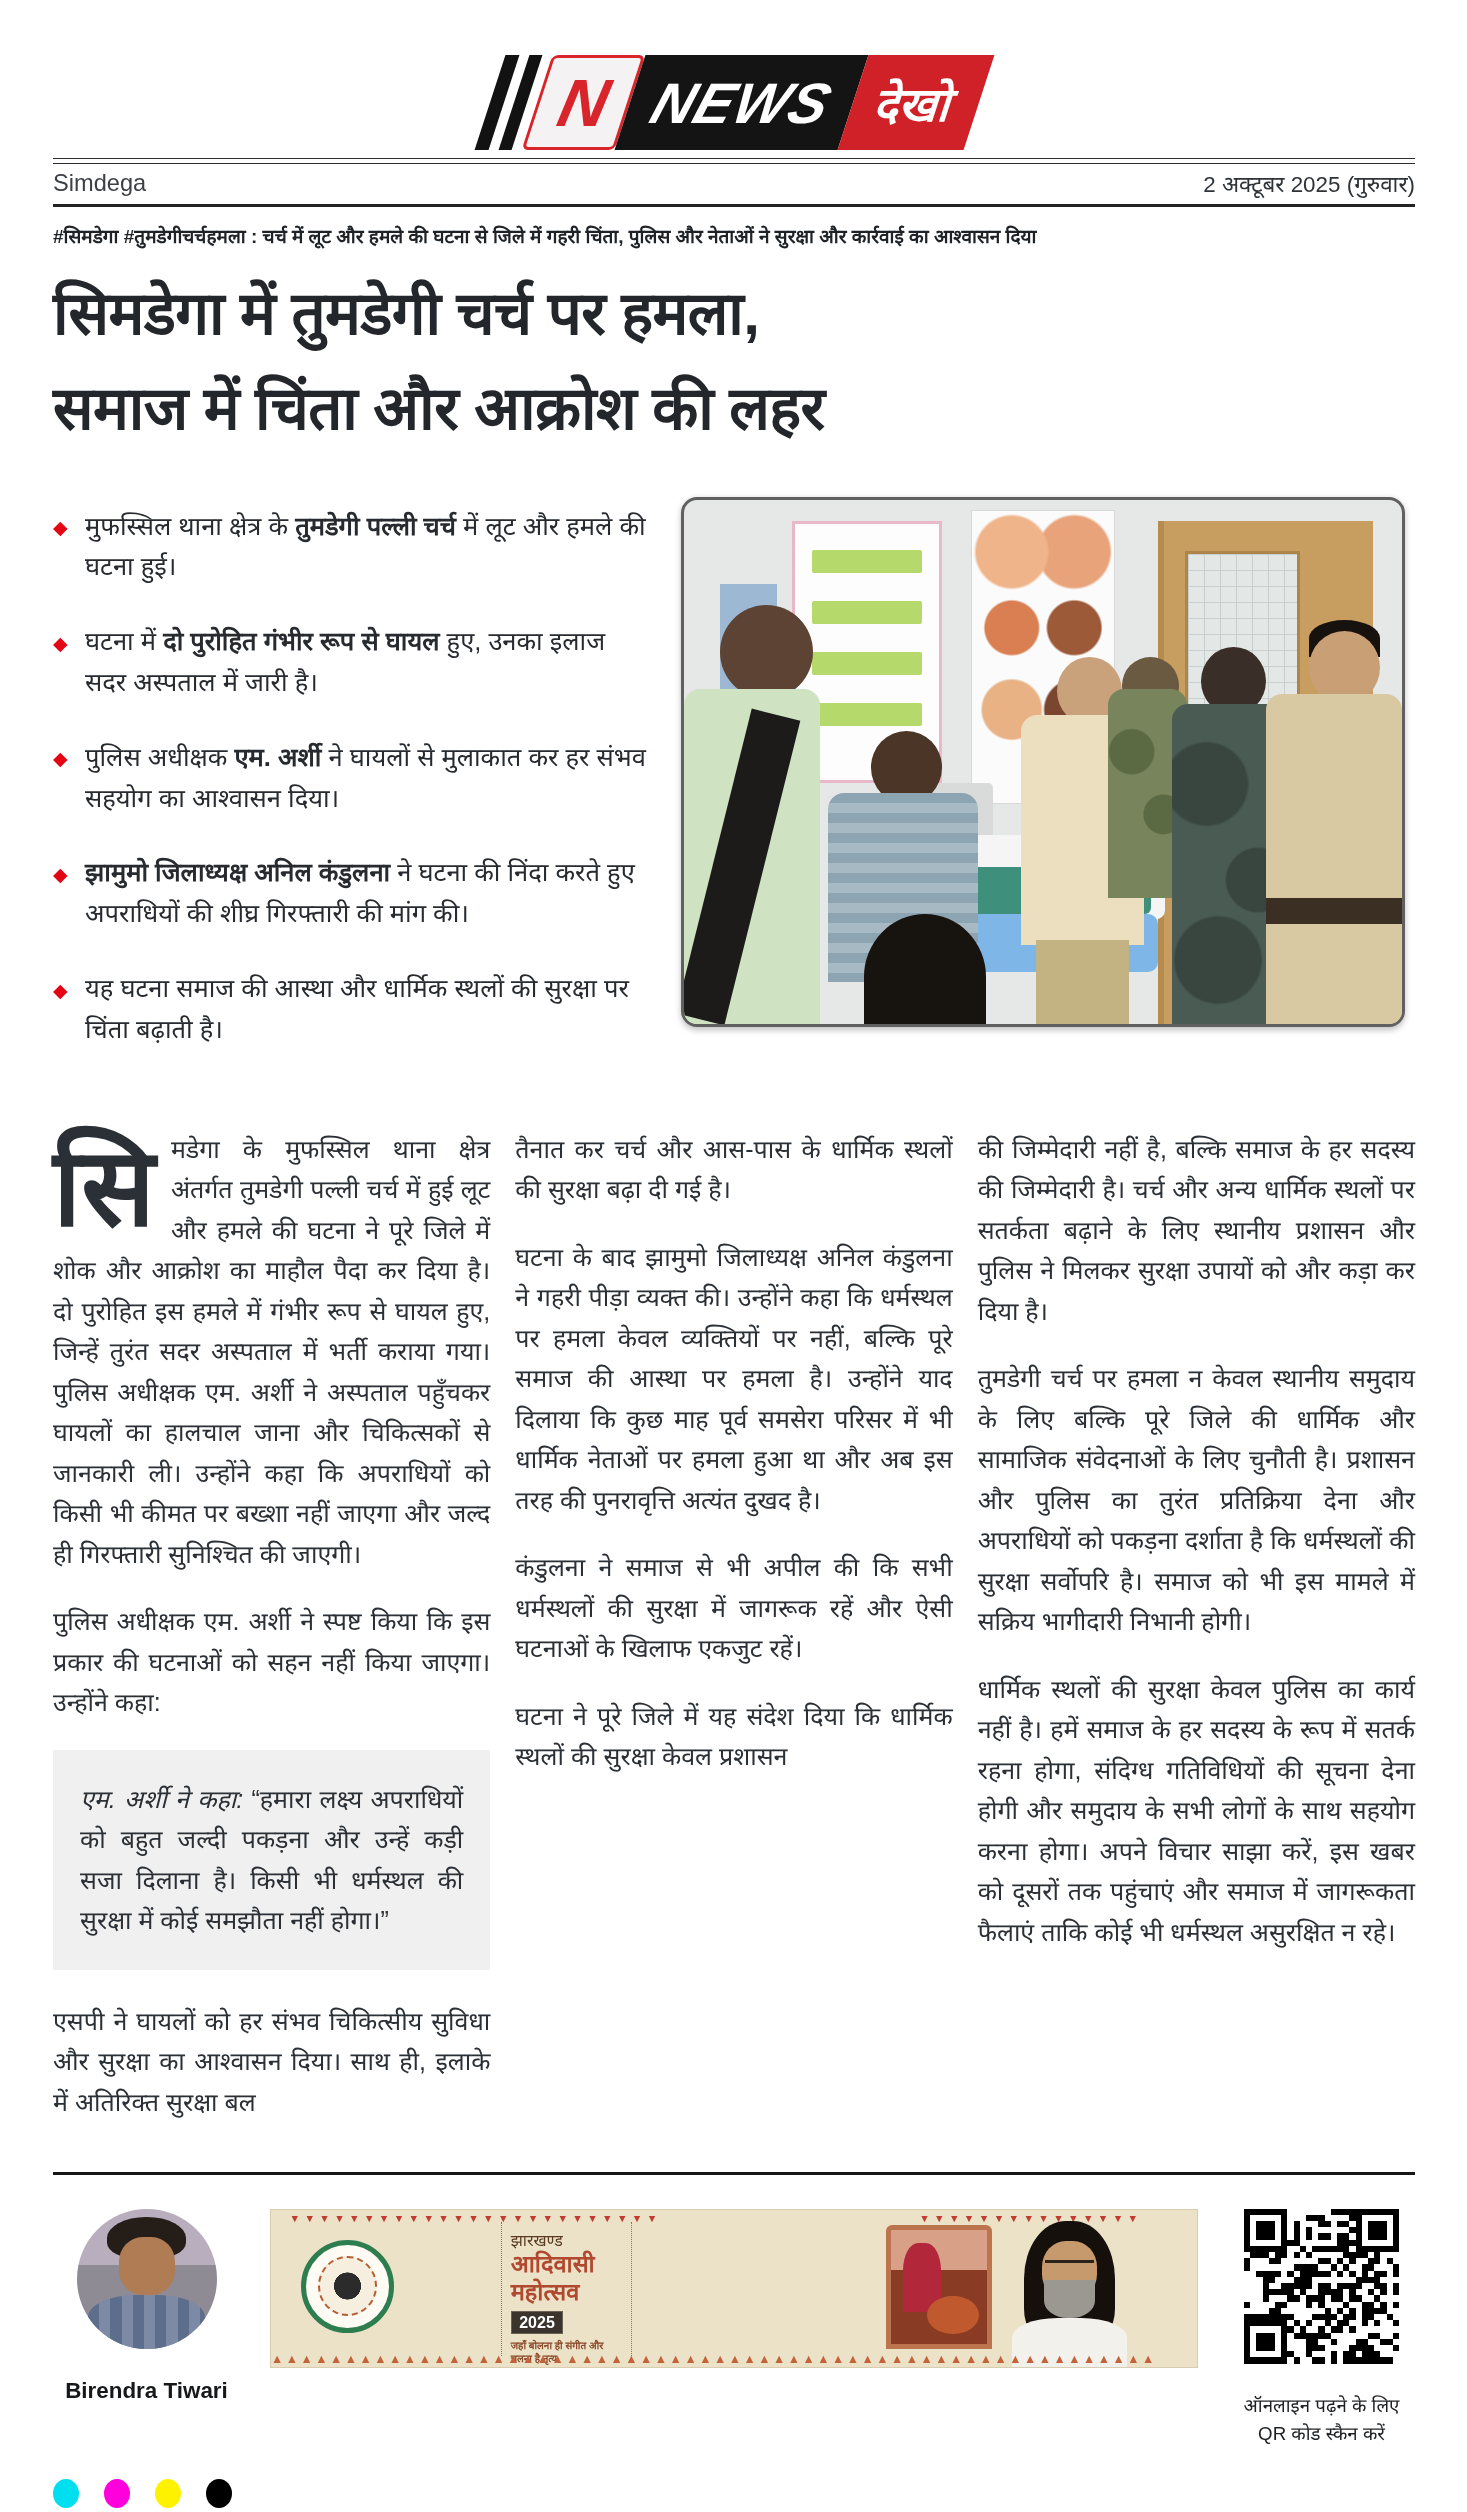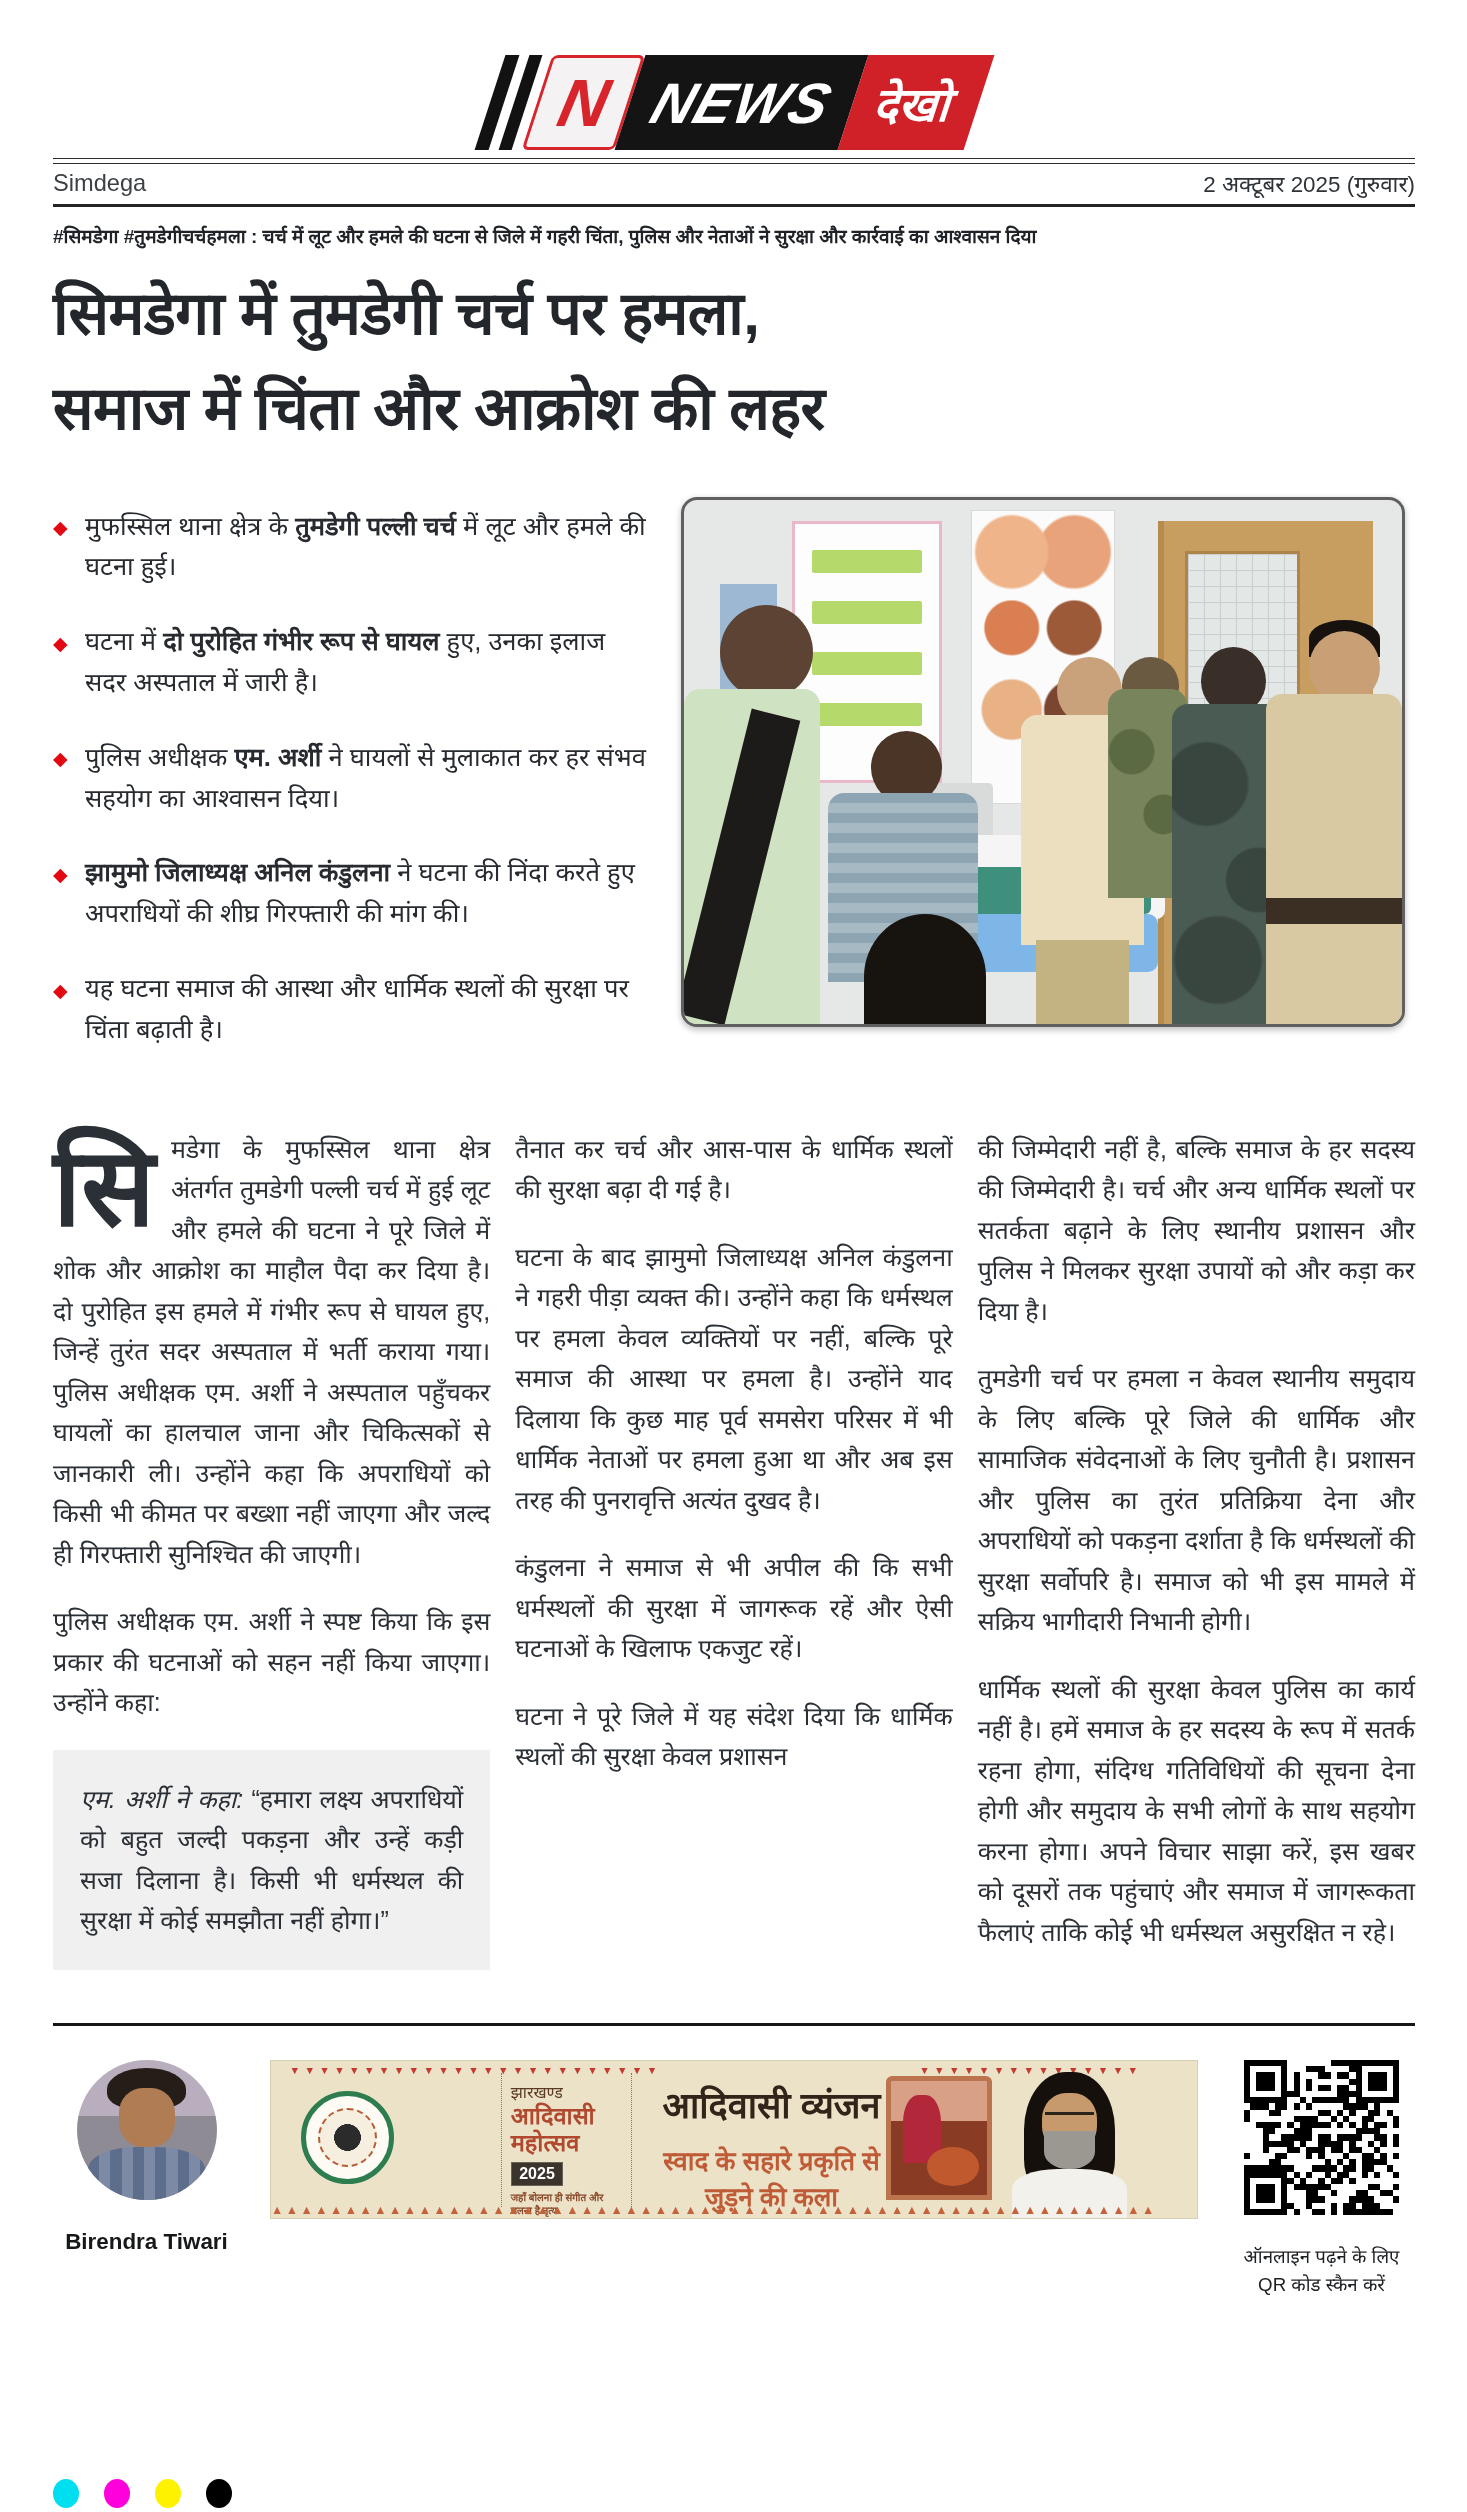--- a/index.html
+++ b/index.html
@@ -225,20 +225,21 @@
     </div>
   </div>
 
   <div class="columns">
     <div class="col">
       <p><span class="dropcap">सि</span><span>मडेगा के मुफस्सिल थाना क्षेत्र अंतर्गत तुमडेगी पल्ली चर्च में हुई लूट और हमले की घटना ने पूरे जिले में शोक और आक्रोश का माहौल पैदा कर दिया है। दो पुरोहित इस हमले में गंभीर रूप से घायल हुए, जिन्हें तुरंत सदर अस्पताल में भर्ती कराया गया। पुलिस अधीक्षक एम. अर्शी ने अस्पताल पहुँचकर घायलों का हालचाल जाना और चिकित्सकों से जानकारी ली। उन्होंने कहा कि अपराधियों को किसी भी कीमत पर बख्शा नहीं जाएगा और जल्द ही गिरफ्तारी सुनिश्चित की जाएगी।</span></p>
       <p>पुलिस अधीक्षक एम. अर्शी ने स्पष्ट किया कि इस प्रकार की घटनाओं को सहन नहीं किया जाएगा। उन्होंने कहा:</p>
       <div class="quote">
         <span class="lead">एम. अर्शी ने कहा: </span><span>“हमारा लक्ष्य अपराधियों को बहुत जल्दी पकड़ना और उन्हें कड़ी सजा दिलाना है। किसी भी धर्मस्थल की सुरक्षा में कोई समझौता नहीं होगा।”</span>
       </div>
+      <p>एसपी ने घायलों को हर संभव चिकित्सीय सुविधा और सुरक्षा का आश्वासन दिया। साथ ही, इलाके में अतिरिक्त सुरक्षा बल</p>
     </div>
     <div class="col">
       <p>तैनात कर चर्च और आस-पास के धार्मिक स्थलों की सुरक्षा बढ़ा दी गई है।</p>
       <p>घटना के बाद झामुमो जिलाध्यक्ष अनिल कंडुलना ने गहरी पीड़ा व्यक्त की। उन्होंने कहा कि धर्मस्थल पर हमला केवल व्यक्तियों पर नहीं, बल्कि पूरे समाज की आस्था पर हमला है। उन्होंने याद दिलाया कि कुछ माह पूर्व समसेरा परिसर में भी धार्मिक नेताओं पर हमला हुआ था और अब इस तरह की पुनरावृत्ति अत्यंत दुखद है।</p>
       <p>कंडुलना ने समाज से भी अपील की कि सभी धर्मस्थलों की सुरक्षा में जागरूक रहें और ऐसी घटनाओं के खिलाफ एकजुट रहें।</p>
       <p>घटना ने पूरे जिले में यह संदेश दिया कि धार्मिक स्थलों की सुरक्षा केवल प्रशासन</p>
     </div>
     <div class="col">
       <p>की जिम्मेदारी नहीं है, बल्कि समाज के हर सदस्य की जिम्मेदारी है। चर्च और अन्य धार्मिक स्थलों पर सतर्कता बढ़ाने के लिए स्थानीय प्रशासन और पुलिस ने मिलकर सुरक्षा उपायों को और कड़ा कर दिया है।</p>
       <p>तुमडेगी चर्च पर हमला न केवल स्थानीय समुदाय के लिए बल्कि पूरे जिले की धार्मिक और सामाजिक संवेदनाओं के लिए चुनौती है। प्रशासन और पुलिस का तुरंत प्रतिक्रिया देना और अपराधियों को पकड़ना दर्शाता है कि धर्मस्थलों की सुरक्षा सर्वोपरि है। समाज को भी इस मामले में सक्रिय भागीदारी निभानी होगी।</p>
@@ -261,25 +262,20 @@
       <div class="bunting2">▼▼▼▼▼▼▼▼▼▼▼▼▼▼▼</div>
       <div class="emblem">
           <div class="inner"></div>
         </div>
       <div class="strip">
         <div class="f1">झारखण्ड</div>
         <div class="f2">आदिवासी महोत्सव</div>
         <span class="year">2025</span>
         <div class="tag">जहाँ बोलना ही संगीत और चलना है नृत्य</div>
       </div>
-      <div class="center">
-        <div class="t1">आदिवासी व्यंजन</div>
-        <div class="t2">स्वाद के सहारे प्रकृति से जुड़ने की कला</div>
-
-      </div>
       <div class="photoR">
         <div class="figure"></div>
         <div class="pot"></div>
       </div>
       <div class="leader">
         <div class="hair"></div>
         <div class="face"></div>
         <div class="specs"></div>
         <div class="beard"></div>
         <div class="kurta"></div>

